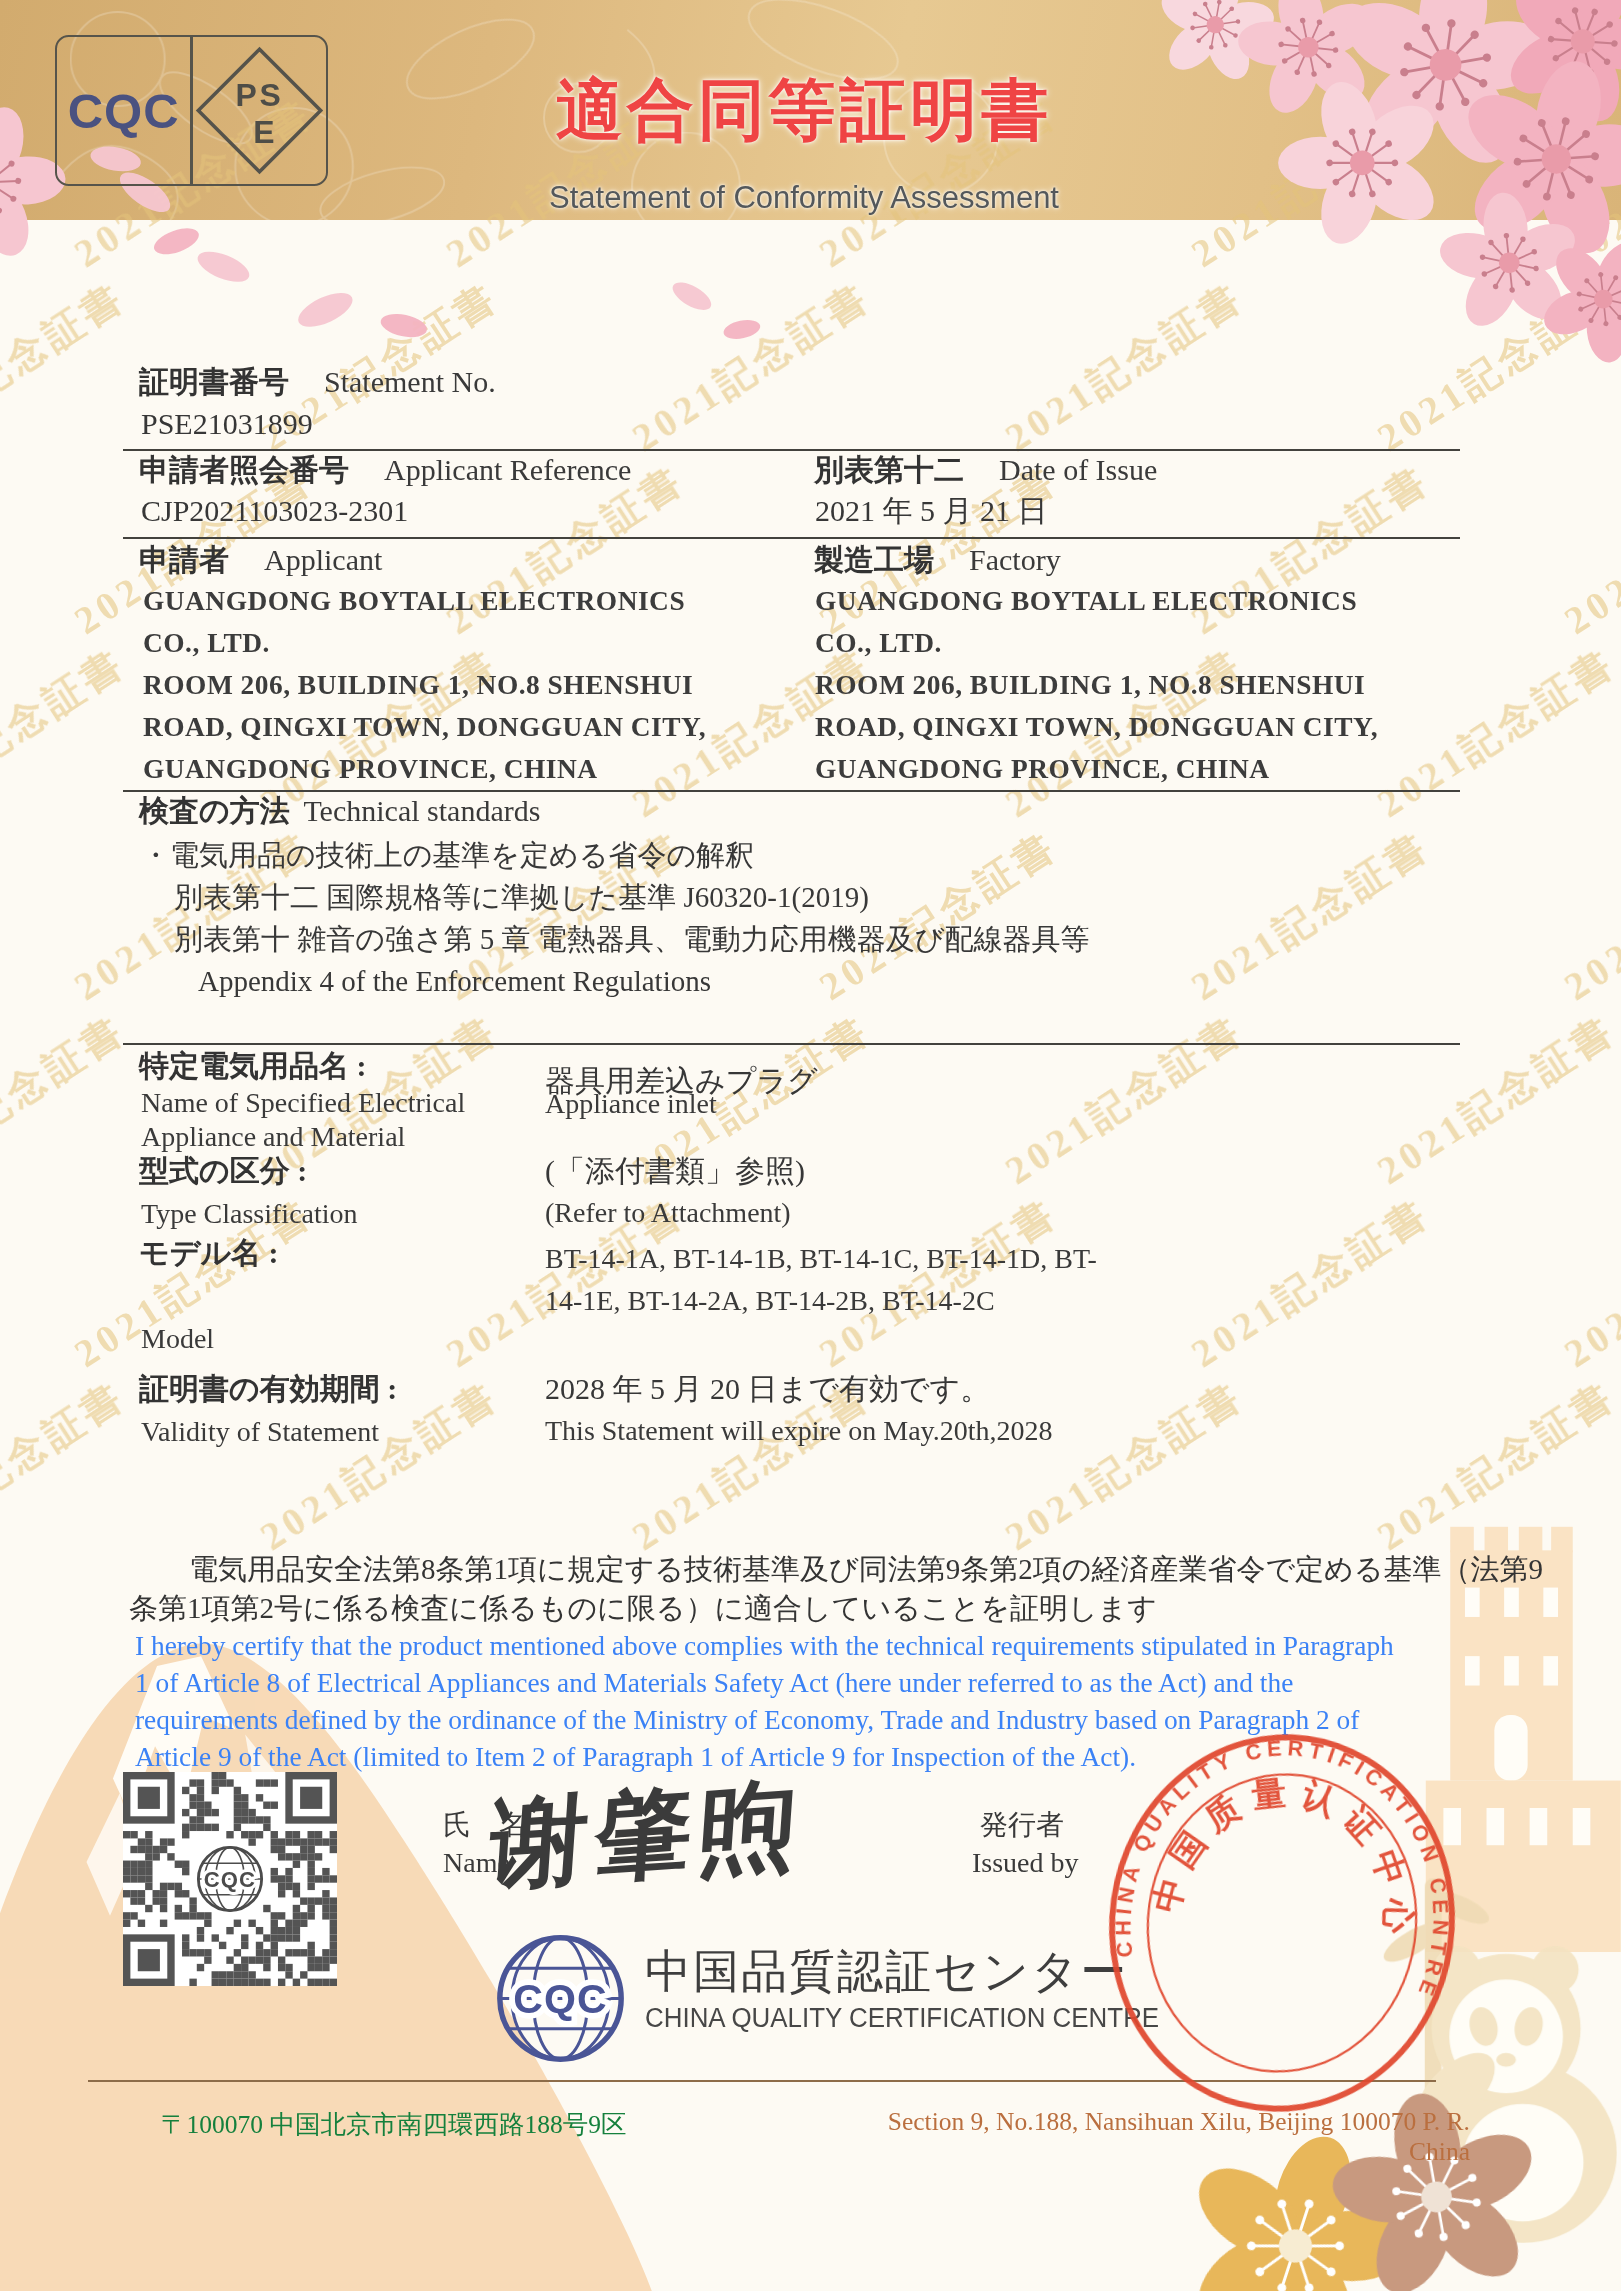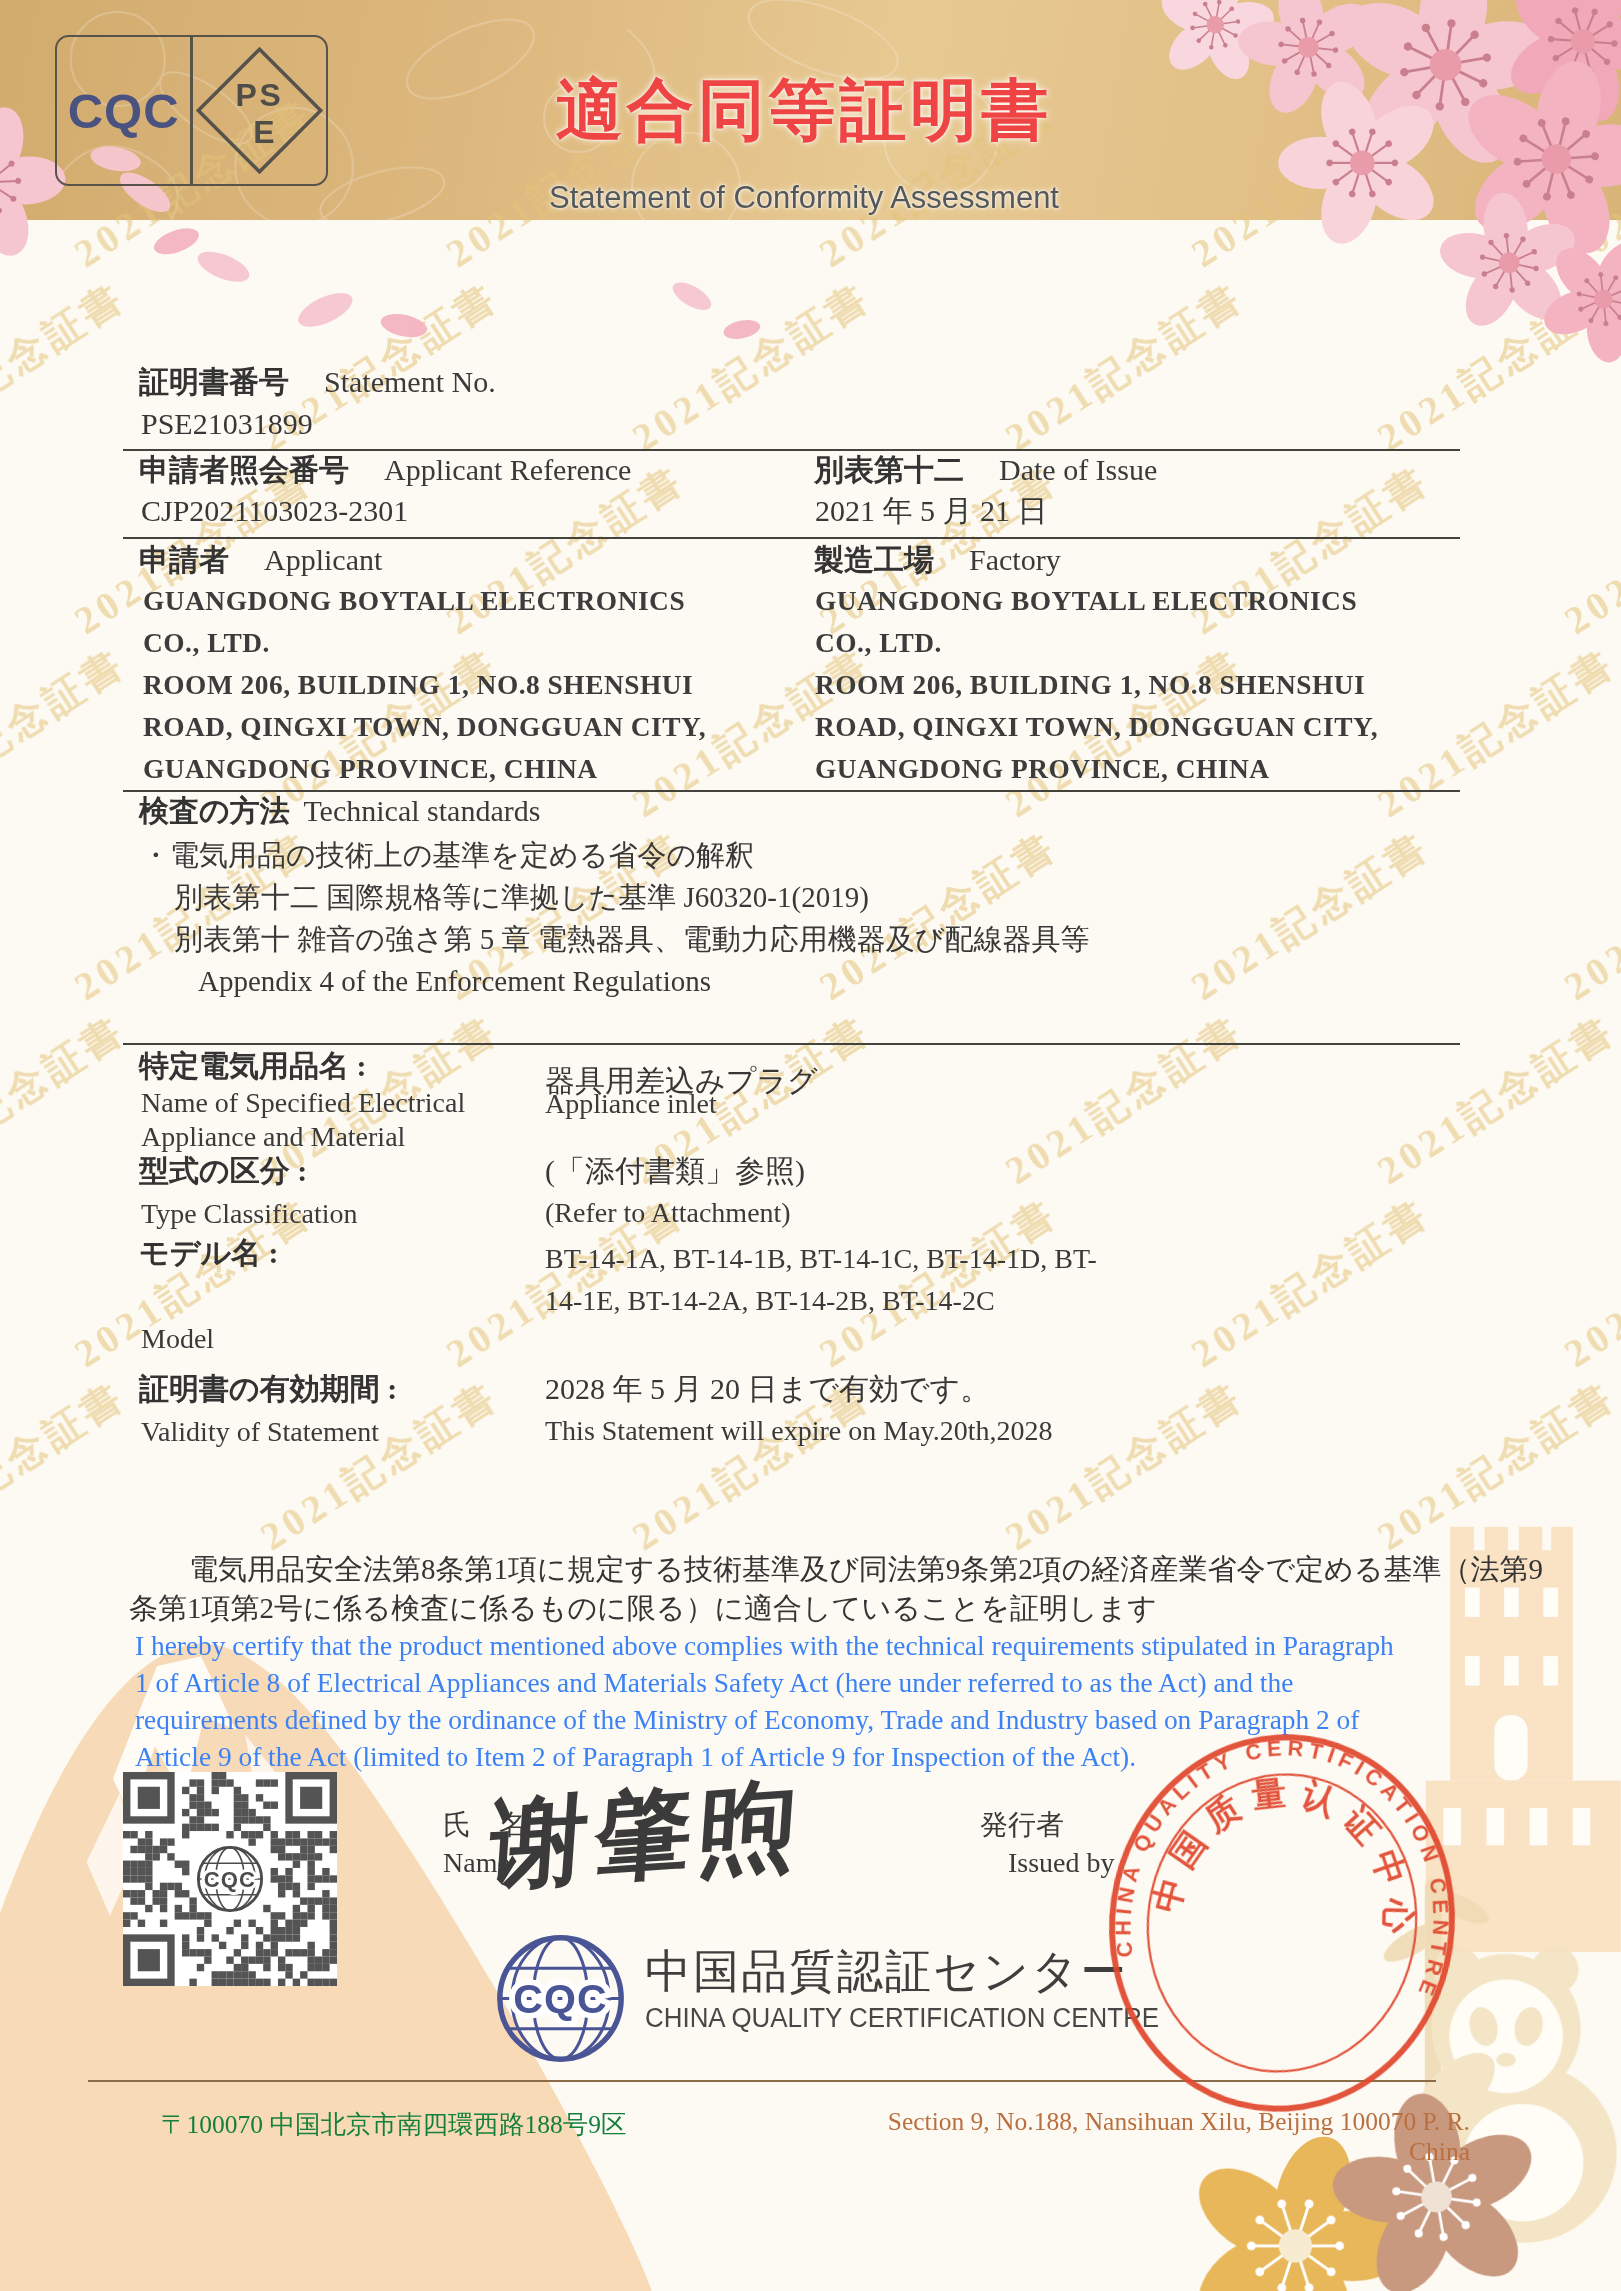--- a/index.html
+++ b/index.html
@@ -885,21 +885,21 @@
           <line x1="71.5" y1="101.5" x2="131.5" y2="101.5" stroke="#4c4c4c" stroke-width="1.5"></line>
           <line x1="71.5" y1="116.5" x2="131.5" y2="116.5" stroke="#4c4c4c" stroke-width="1.5"></line>
         </g>
         <text x="101.5" y="109.06" text-anchor="middle" font-family="Liberation Sans, sans-serif" font-size="21" font-weight="700" fill="#4c4c4c" stroke="#ffffff" stroke-width="5.880000000000001" paint-order="stroke" letter-spacing="1">CQC</text>
       </svg></div>
 
   <div class="t small-lbl txt-layer" style="left:443px;top:1809px">氏　名</div>
   <div class="t small-lbl txt-layer" style="left:443px;top:1847px">Name</div>
   <div class="sig-name">谢肇煦</div>
   <div class="t small-lbl txt-layer" style="left:980px;top:1809px">発行者</div>
-  <div class="t small-lbl txt-layer" style="left:1008px;top:1847px">Issued by</div>
+  <div class="t small-lbl txt-layer" style="left:972px;top:1847px">Issued by</div>
 
   <svg id="biglogo" width="137" height="143" viewBox="0 0 140 146">
       <clipPath id="clip563">
         <circle cx="70" cy="73" r="62"></circle>
       </clipPath>
       <circle cx="70" cy="73" r="62" fill="none" stroke="#4a5596" stroke-width="5.58"></circle>
       <ellipse cx="70" cy="73" rx="27.900000000000002" ry="62" fill="none" stroke="#4a5596" stroke-width="3.1"></ellipse>
       <ellipse cx="70" cy="73" rx="49.6" ry="62" fill="none" stroke="#4a5596" stroke-width="3.1"></ellipse>
       <g clip-path="url(#clip563)">
         <line x1="8" y1="42" x2="132" y2="42" stroke="#4a5596" stroke-width="3.1"></line>

